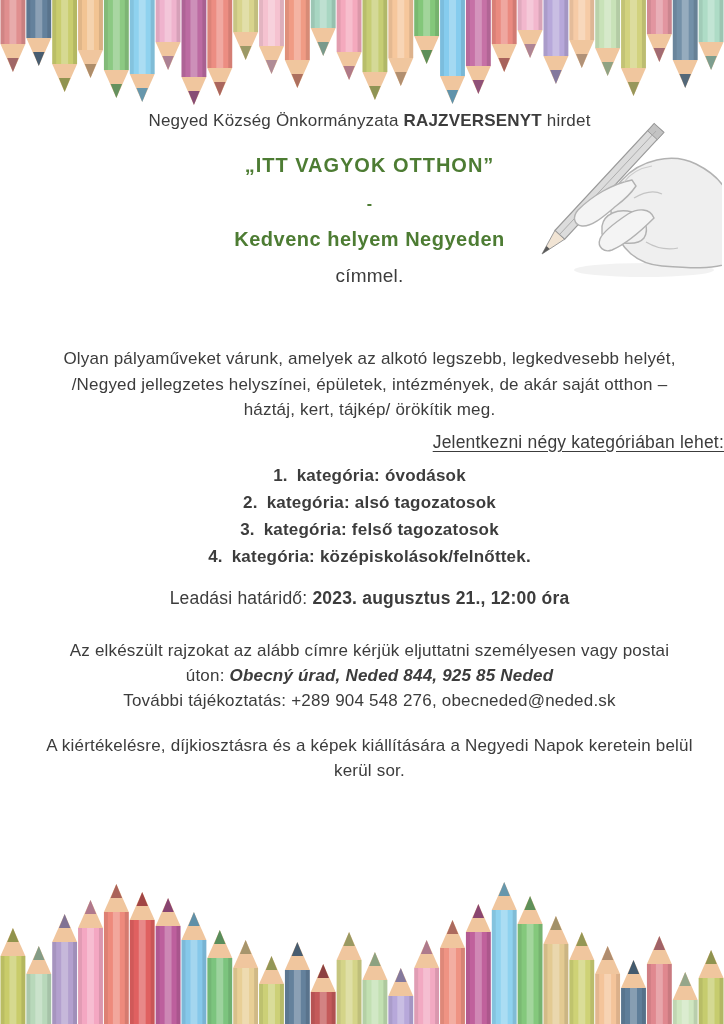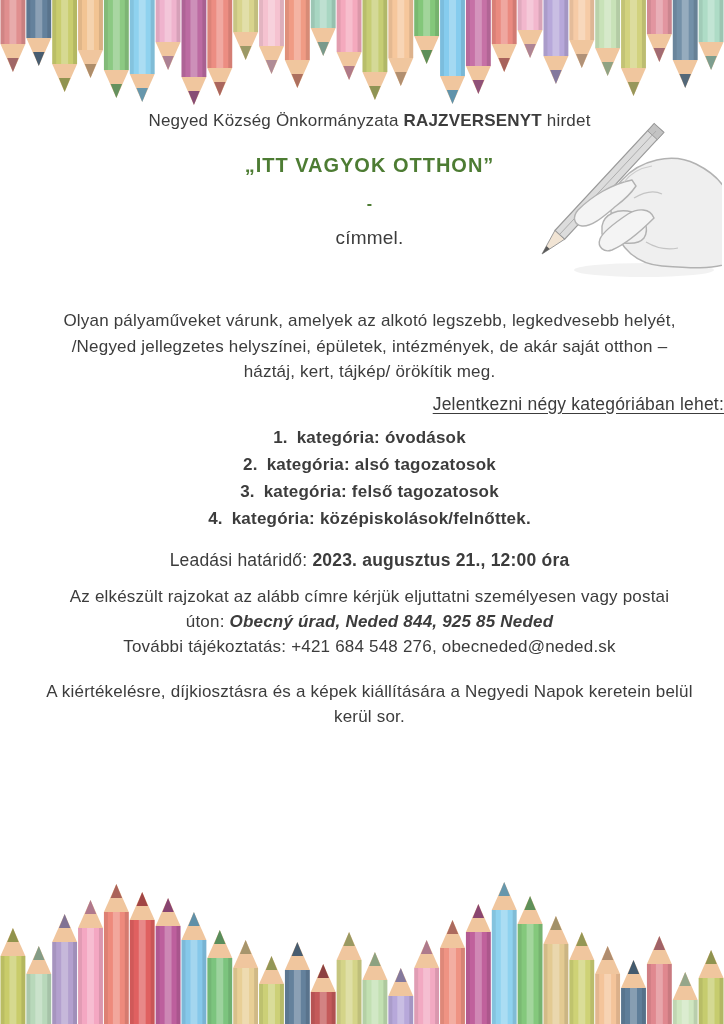--- a/index.html
+++ b/index.html
@@ -44,21 +44,21 @@
   .cat-heading{
     margin-top:8px;font-size:17.5px;line-height:23px;
     text-decoration:underline;text-underline-offset:3px;text-align:right;
   }
   .cat-list{margin-top:8px;font-weight:bold;font-size:17px;}
   .cat-item{line-height:27px;}
   .cat-num{margin-right:9px;}
   .tech{margin-top:6px;font-size:17px;line-height:26px;}
   .deadline{margin-top:16px;font-size:17.5px;line-height:24px;}
   .submission{
-    margin:12px auto 0;max-width:692px;
+    margin:28px auto 0;max-width:692px;
     font-size:17px;line-height:25px;white-space:pre-line;
   }
   .contact-line{font-size:17px;line-height:25px;}
   .evaluation{
     margin:20px auto 0;max-width:660px;
     font-size:17px;line-height:25.5px;
   }
   .notice{
     margin-top:15px;font-size:15px;line-height:20px;
     color:var(--red);white-space:nowrap;
@@ -259,39 +259,40 @@
   <path d="M142,120 C152,126 164,128 174,126" fill="none" stroke="#c4c4c4" stroke-width="1.2"></path>
   <path d="M120,60 C126,52 136,46 148,44" fill="none" stroke="#cccccc" stroke-width="1.2"></path>
 </svg>
 
 <div class="content">
 
   <div class="announce"><span>Negyed Község Önkormányzata </span><span class="b">RAJZVERSENYT</span><span> hirdet</span></div>
 
   <div class="title">„ITT VAGYOK OTTHON”</div>
   <div class="title-sep">-</div>
+  <div class="subtitle">Kedvenc helyem Negyeden</div>
   <div class="title-suffix">címmel.</div>
 
   <p class="intro">Olyan pályaműveket várunk, amelyek az alkotó legszebb, legkedvesebb helyét, /Negyed jellegzetes helyszínei, épületek, intézmények, de akár saját otthon – háztáj, kert, tájkép/ örökítik meg.</p>
 
   <div class="cat-heading">Jelentkezni négy kategóriában lehet:</div>
 
   <div class="cat-list">
     <div class="cat-item"><span class="cat-num">1.</span><span>kategória: óvodások</span></div>
     <div class="cat-item"><span class="cat-num">2.</span><span>kategória: alsó tagozatosok</span></div>
     <div class="cat-item"><span class="cat-num">3.</span><span>kategória: felső tagozatosok</span></div>
     <div class="cat-item"><span class="cat-num">4.</span><span>kategória: középiskolások/felnőttek.</span></div>
   </div>
 
 
   <div class="deadline"><span>Leadási határidő: </span><span class="b">2023. augusztus 21., 12:00 óra</span></div>
 
   <p class="submission"><span>Az elkészült rajzokat az alább címre kérjük eljuttatni személyesen vagy postai
 úton: </span><span class="b it">Obecný úrad, Neded 844, 925 85 Neded</span></p>
-  <div class="contact-line">További tájékoztatás: +421 684 548 276, obecneded@neded.sk</div>
+  <div class="contact-line">További tájékoztatás: +289 904 548 276, obecneded@neded.sk</div>
 
   <p class="evaluation">A kiértékelésre, díjkiosztásra és a képek kiállítására a Negyedi Napok keretein belül kerül sor.</p>
 
 
 </div>
 
 <svg id="pencils-bottom" class="border-svg" viewBox="0 0 724 150" preserveAspectRatio="none" aria-hidden="true">
     <rect x="0.5" y="82" width="24.857142857142858" height="68" fill="#c9cc6a"></rect>
     <rect x="0.5" y="82" width="3.9771428571428573" height="68" fill="#000000" opacity="0.07"></rect>
     <rect x="21.38" y="82" width="3.9771428571428573" height="68" fill="#000000" opacity="0.1"></rect>

